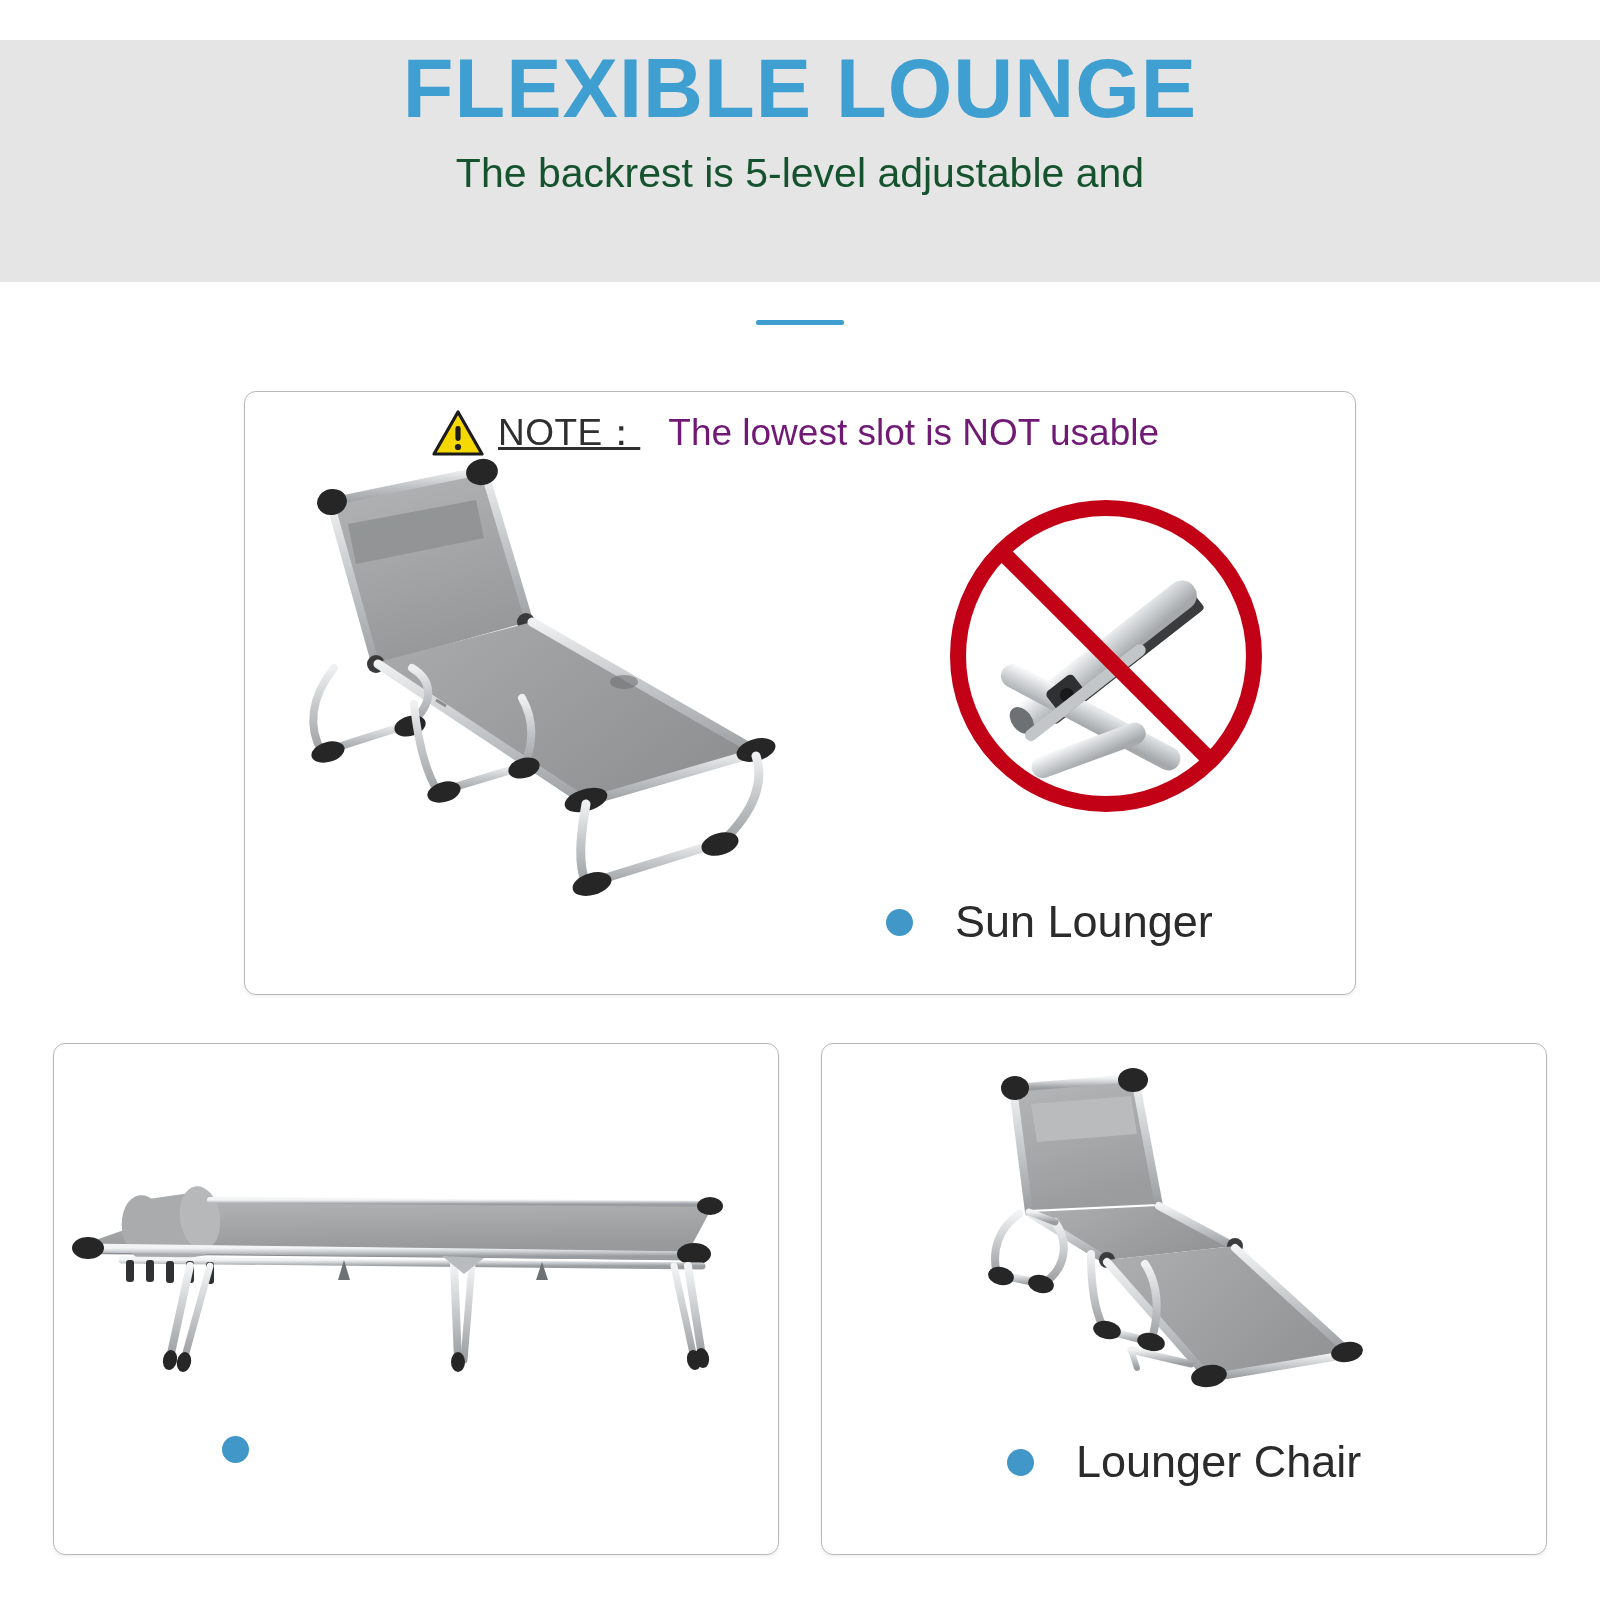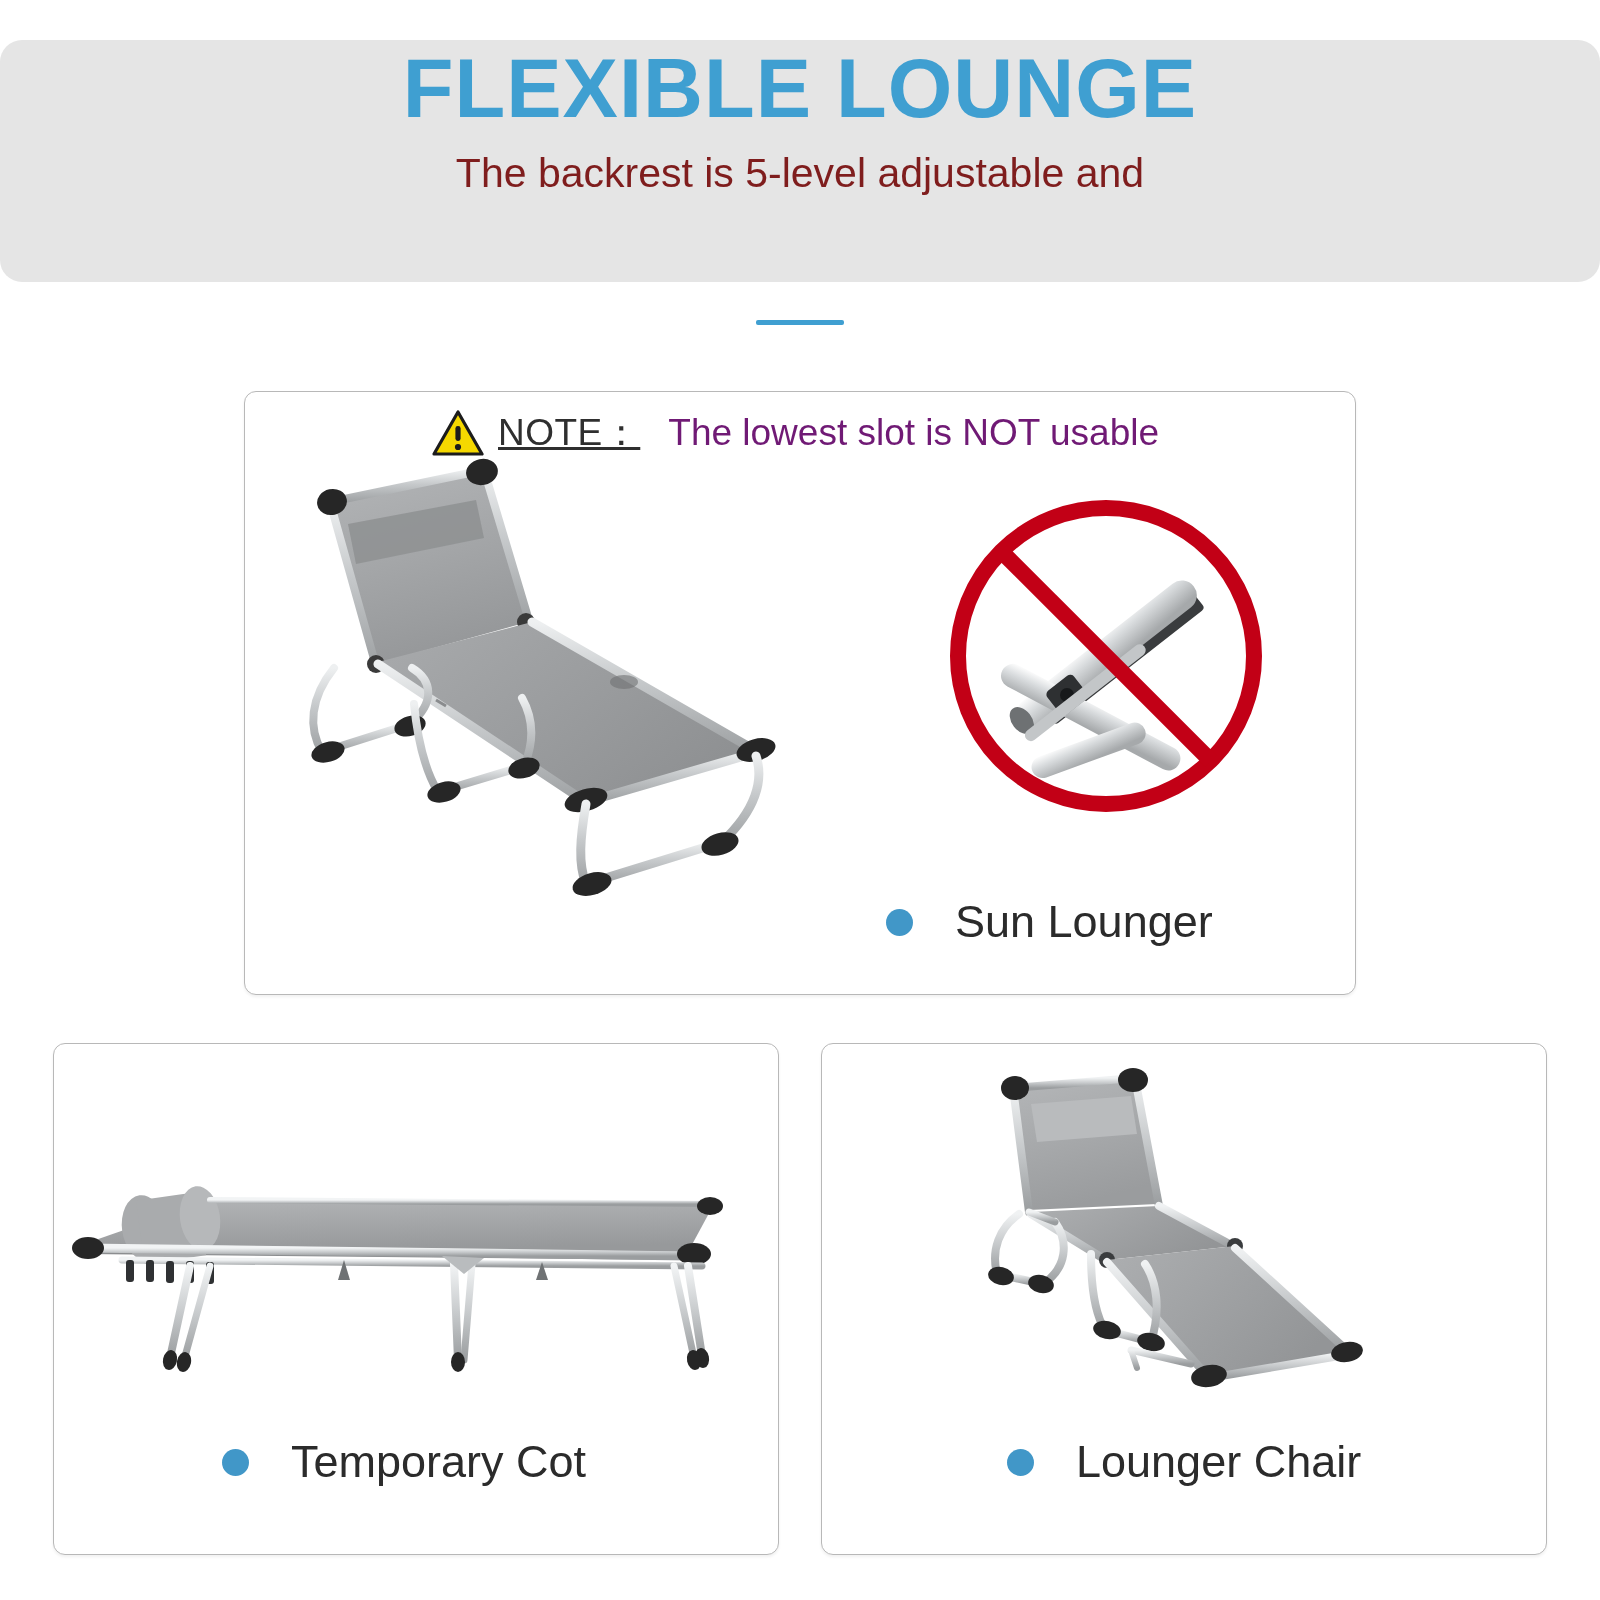--- a/index.html
+++ b/index.html
@@ -22,36 +22,35 @@
     top: 40px;
     width: 1600px;
     height: 242px;
     background: #e5e5e5;
     display: flex;
     flex-direction: column;
     align-items: center;
     justify-content: flex-start;
     box-sizing: border-box;
     padding-top: 6px;
-    border-radius: 22px;
   }
   .main-title {
     font-size: 83px;
     font-weight: 700;
     letter-spacing: 1px;
     color: #3f9fd1;
     line-height: 1.04;
     text-align: center;
     margin: 0;
     white-space: nowrap;
   }
   .subtitle {
     font-size: 41px;
     font-weight: 400;
-    color: #7f1d1d;
+    color: #14532d;
     line-height: 1.43;
     text-align: center;
     margin: 0;
     padding-top: 12px;
   }
   .subtitle-line { display: block; white-space: nowrap; }
 
   
   .divider-wrap {
     position: absolute;
@@ -336,21 +335,20 @@
     <ellipse cx="640" cy="210" rx="7" ry="10" fill="#262626" transform="rotate(-12 640 210)"></ellipse>
     <ellipse cx="632" cy="212" rx="7" ry="10" fill="#262626" transform="rotate(-12 632 212)"></ellipse>
 
     <path d="M282,112 L288,132 L276,132 Z" fill="#6f7274"></path>
     <path d="M480,114 L486,132 L474,132 Z" fill="#6f7274"></path>
   </svg>
 </div>
 
 <div class="prod-label label-cot">
   <span class="bullet"></span>
-  <span class="prod-name">Temporary Cot</span>
 </div>
 
 <div class="card card-br"></div>
 
 <div class="illus illus-chair">
   <svg viewBox="0 0 418 352" xmlns="http://www.w3.org/2000/svg">
     <defs>
       <linearGradient id="chFabA" x1="0" y1="0" x2="0.3" y2="1">
         <stop offset="0" stop-color="#b4b6b8"></stop>
         <stop offset="1" stop-color="#9a9c9e"></stop>

